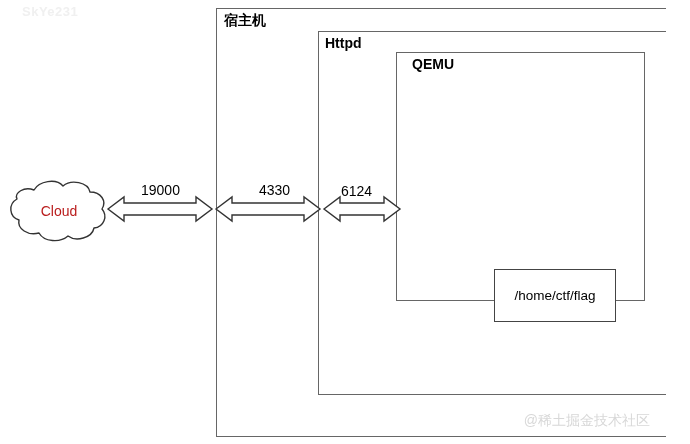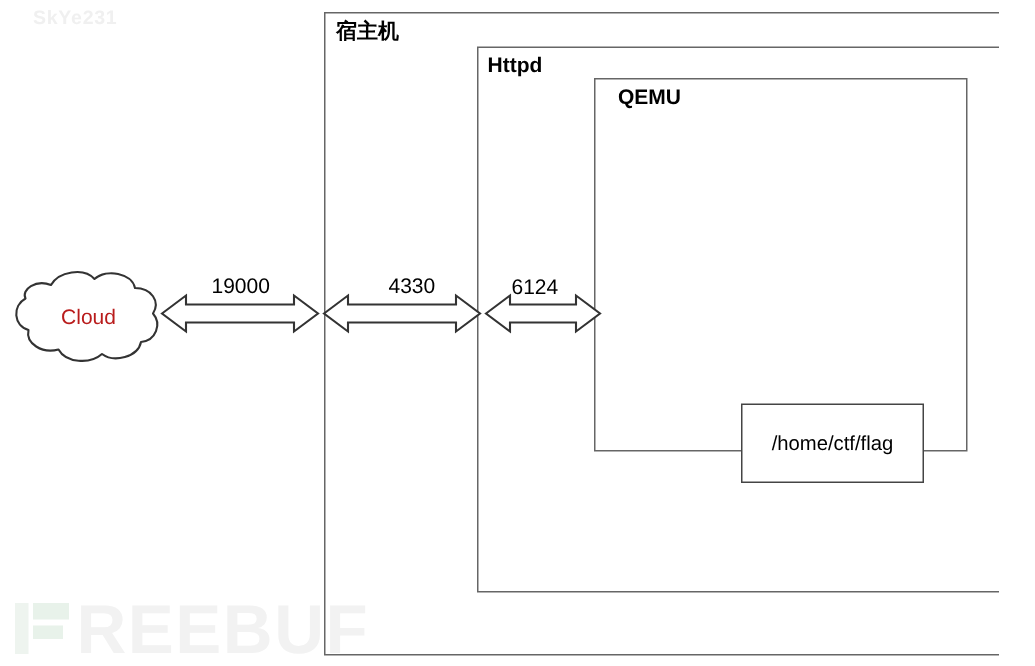--- a/index.html
+++ b/index.html
@@ -212,23 +212,16 @@
   <div class="port-label" id="label-8080">4330</div>
 
   <svg class="arrow-svg" id="arrow-8888" width="76" height="34" viewBox="0 0 76 34">
     <path d="M 0 17 L 16 5 L 16 11 L 60 11 L 60 5 L 76 17 L 60 29 L 60 23 L 16 23 L 16 29 Z" fill="#ffffff" stroke="#333333" stroke-width="1.4" stroke-linejoin="miter"></path>
   </svg>
   <div class="port-label" id="label-8888">6124</div>
 
 
   <div class="node-square" id="flag-box">/home/ctf/flag</div>
 
-  <div class="wm-freebuf">
-    <div class="mark">
-      <div class="bar-v"></div>
-      <div class="bar-t"></div>
-      <div class="bar-m"></div>
-    </div>
-    <div class="txt">REEBUF</div>
-  </div>
-
+
+  <div class="wm-bottomright">@稀土掘金技术社区</div>
 
 </div>
 
 </body></html>

